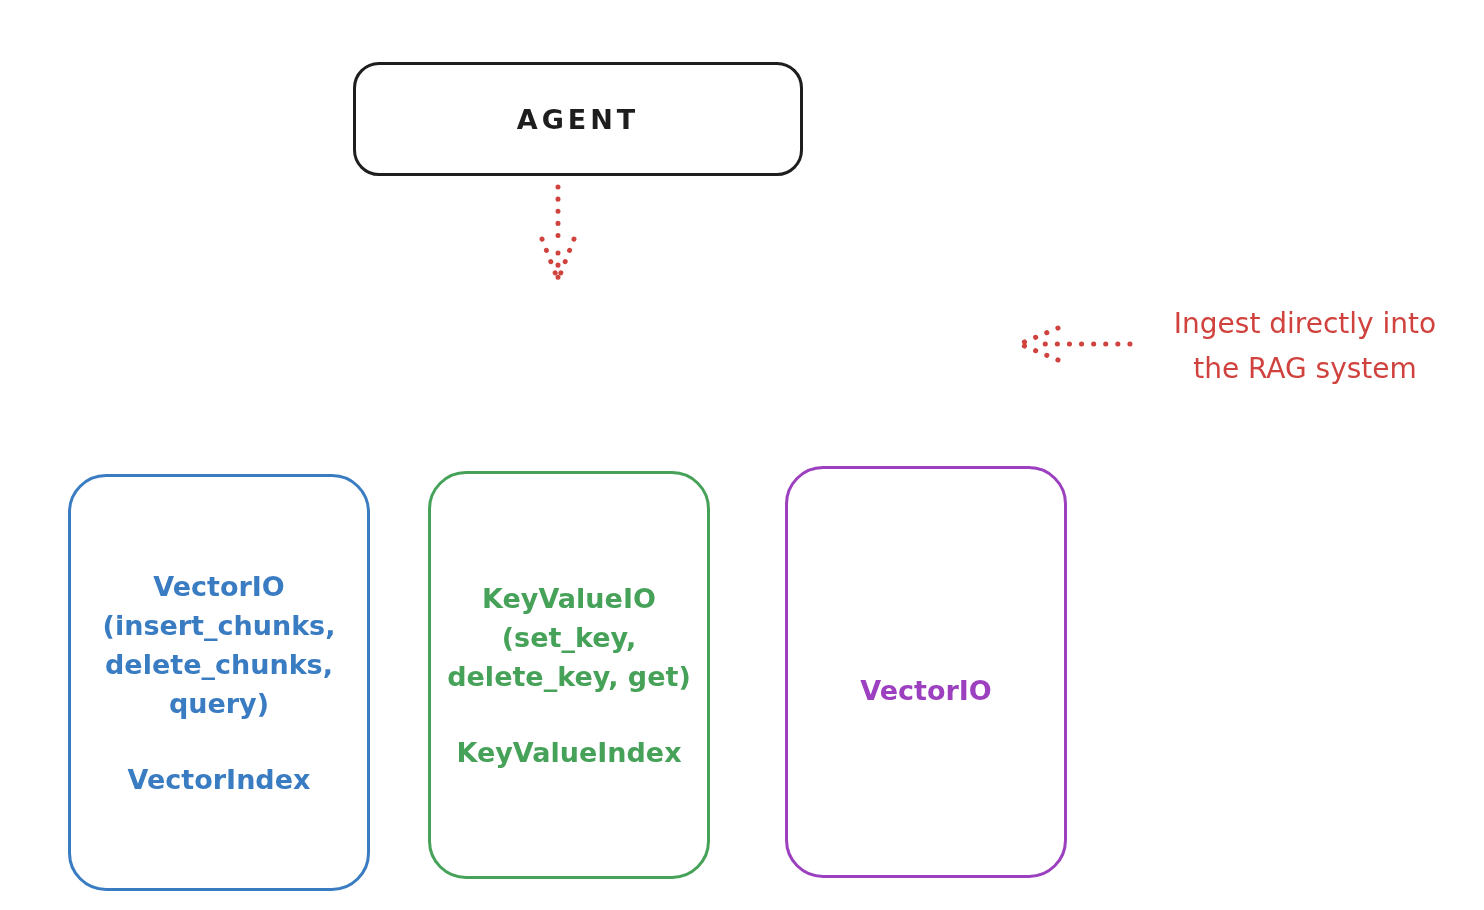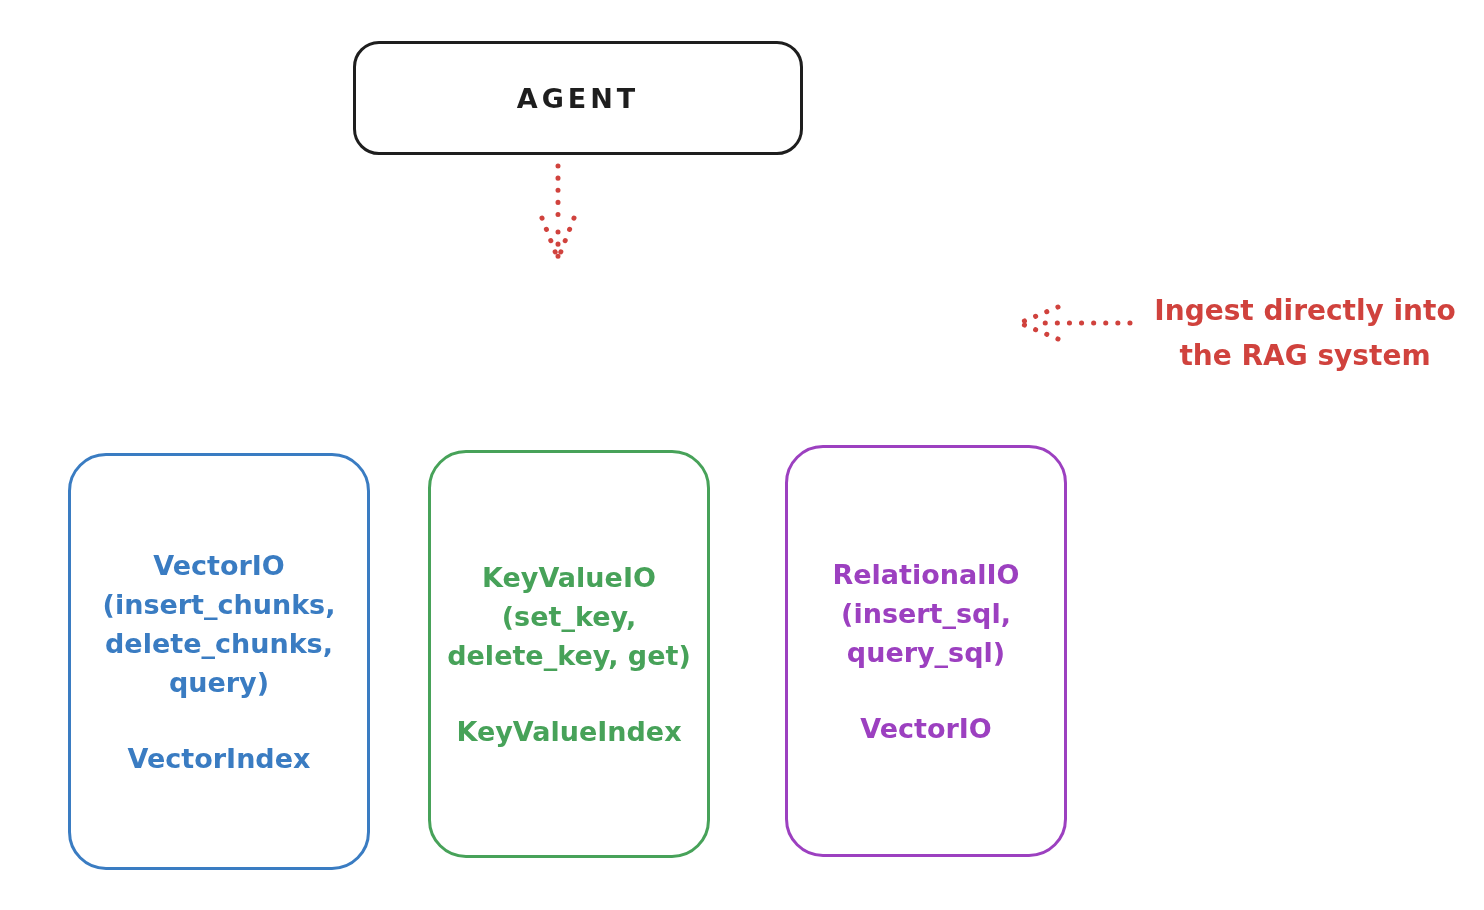--- a/index.html
+++ b/index.html
@@ -17,20 +17,21 @@
     height: 910px;
     background: var(--background);
     font-family: "DejaVu Sans", sans-serif;
     overflow: hidden;
   }
   #canvas {
     position: relative;
     width: 1484px;
     height: 710px;
     background: var(--background);
+    margin-top: 21px;
   }
   .node {
     position: absolute;
     display: flex;
     align-items: center;
     justify-content: center;
     text-align: center;
     background: var(--background);
   }
   .black-node {
@@ -86,26 +87,26 @@
   .arrow { position: absolute; }
   .arrow path {
     fill: none;
     stroke: var(--red);
     stroke-width: 5;
     stroke-linecap: round;
     stroke-dasharray: 0.1 12;
   }
   .annotation {
     position: absolute;
-    left: 1130px; top: 288px;
+    left: 1130px; top: 280px;
     width: 350px;
     text-align: center;
     color: var(--red);
     font-size: 28px;
-    font-weight: 700;
+    font-weight: 400;
     line-height: 45px;
     white-space: pre-line;
   }
 </style>
 </head>
 <body>
 
 <div id="canvas">
 
   <div class="node black-node agent-box">
@@ -138,19 +139,16 @@
   </div>
 
   <div class="node io-box io-keyvalue">
     <span class="methods">KeyValueIO
 (set_key,
 delete_key, get)</span>
     <span class="index-label">KeyValueIndex</span>
   </div>
 
   <div class="node io-box io-relational">
-    <span class="methods">RelationalIO
-(insert_sql,
-query_sql)</span>
     <span class="index-label">VectorIO</span>
   </div>
 
 </div>
 
 </body></html>

